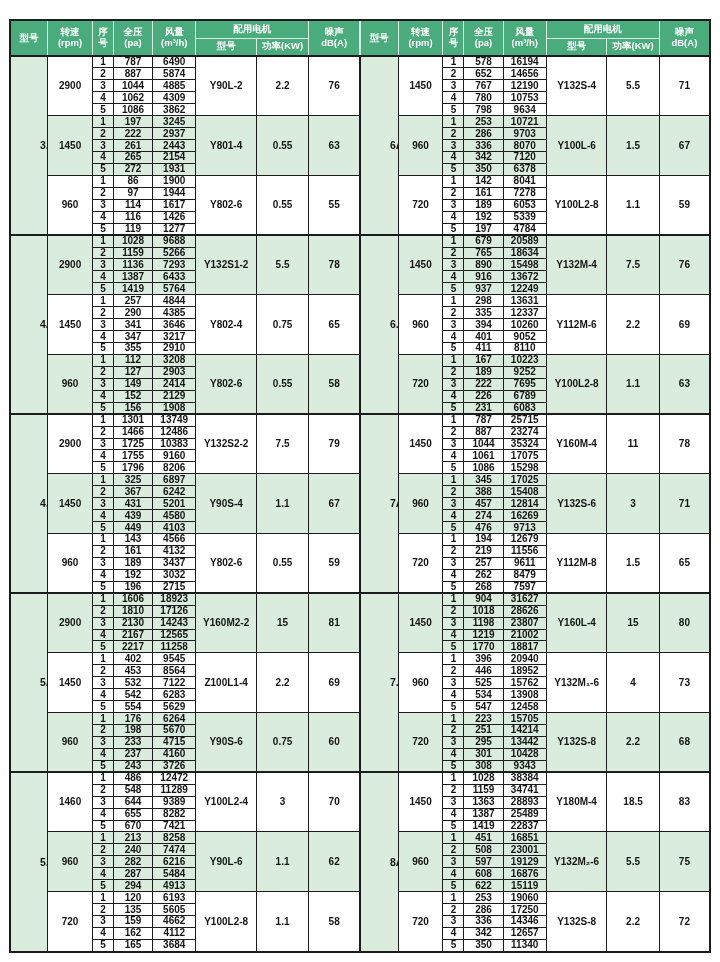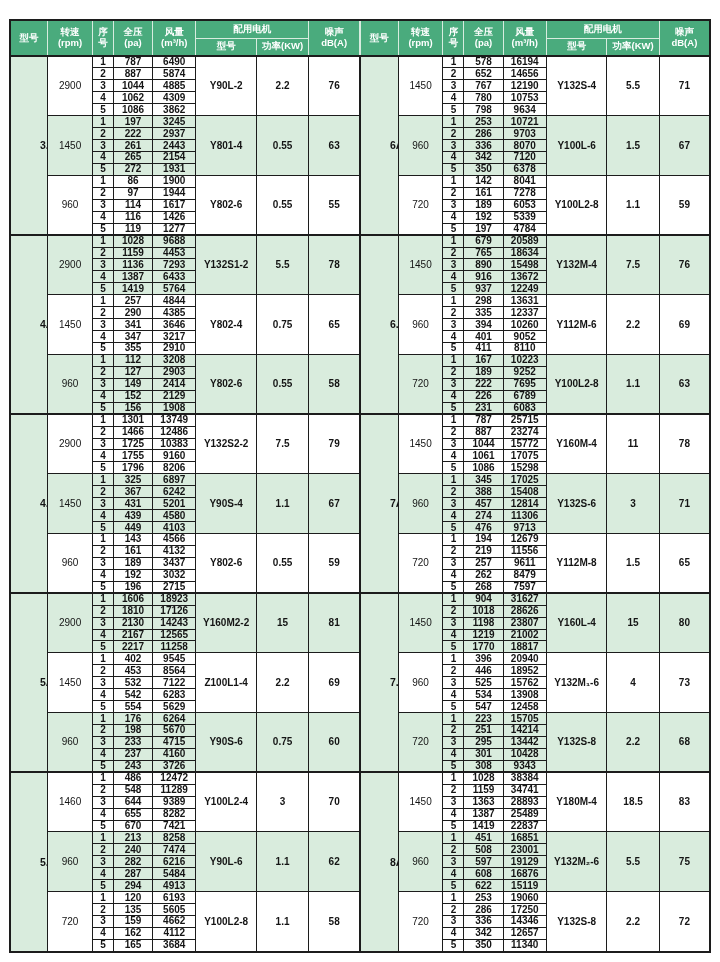--- a/index.html
+++ b/index.html
@@ -41,21 +41,21 @@
     font-size:9.5px;line-height:1.12;font-weight:700;
     border:1px solid #d8ecdf;
   }
   tbody tr{height:11.9px;}
   tbody td{
     font-size:10px;font-weight:600;color:var(--text);
     line-height:1;background:var(--row-white);
   }
   tbody td.green{background:var(--row-green);}
   tbody td.model-cell{background:var(--row-green);font-weight:700;font-size:10.5px;padding-left:29px;}
-  tbody td.speed-cell{font-weight:400;}
+  tbody td.speed-cell{font-weight:700;}
   tr.model-top td{border-top:2px solid var(--border);}
 </style>
 </head>
 <body>
 
 <div class="page">
   <div class="spec-table">
 
     <table class="half">
       <colgroup>
@@ -178,21 +178,21 @@
             <td class="green">1</td>
             <td class="green">1028</td>
             <td class="green">9688</td>
             <td class="green" rowspan="5">Y132S1-2</td>
             <td class="green" rowspan="5">5.5</td>
             <td class="green" rowspan="5">78</td>
           </tr>
           <tr>
             <td class="green">2</td>
             <td class="green">1159</td>
-            <td class="green">4453</td>
+            <td class="green">5266</td>
           </tr>
           <tr>
             <td class="green">3</td>
             <td class="green">1136</td>
             <td class="green">7293</td>
           </tr>
           <tr>
             <td class="green">4</td>
             <td class="green">1387</td>
             <td class="green">6433</td>
@@ -741,21 +741,21 @@
             <td rowspan="5">78</td>
           </tr>
           <tr>
             <td>2</td>
             <td>887</td>
             <td>23274</td>
           </tr>
           <tr>
             <td>3</td>
             <td>1044</td>
-            <td>15772</td>
+            <td>35324</td>
           </tr>
           <tr>
             <td>4</td>
             <td>1061</td>
             <td>17075</td>
           </tr>
           <tr>
             <td>5</td>
             <td>1086</td>
             <td>15298</td>
@@ -775,21 +775,21 @@
             <td class="green">15408</td>
           </tr>
           <tr>
             <td class="green">3</td>
             <td class="green">457</td>
             <td class="green">12814</td>
           </tr>
           <tr>
             <td class="green">4</td>
             <td class="green">274</td>
-            <td class="green">11306</td>
+            <td class="green">16269</td>
           </tr>
           <tr>
             <td class="green">5</td>
             <td class="green">476</td>
             <td class="green">9713</td>
           </tr>
           <tr>
             <td class="speed-cell " rowspan="5">720</td>
             <td>1</td>
             <td>194</td>

